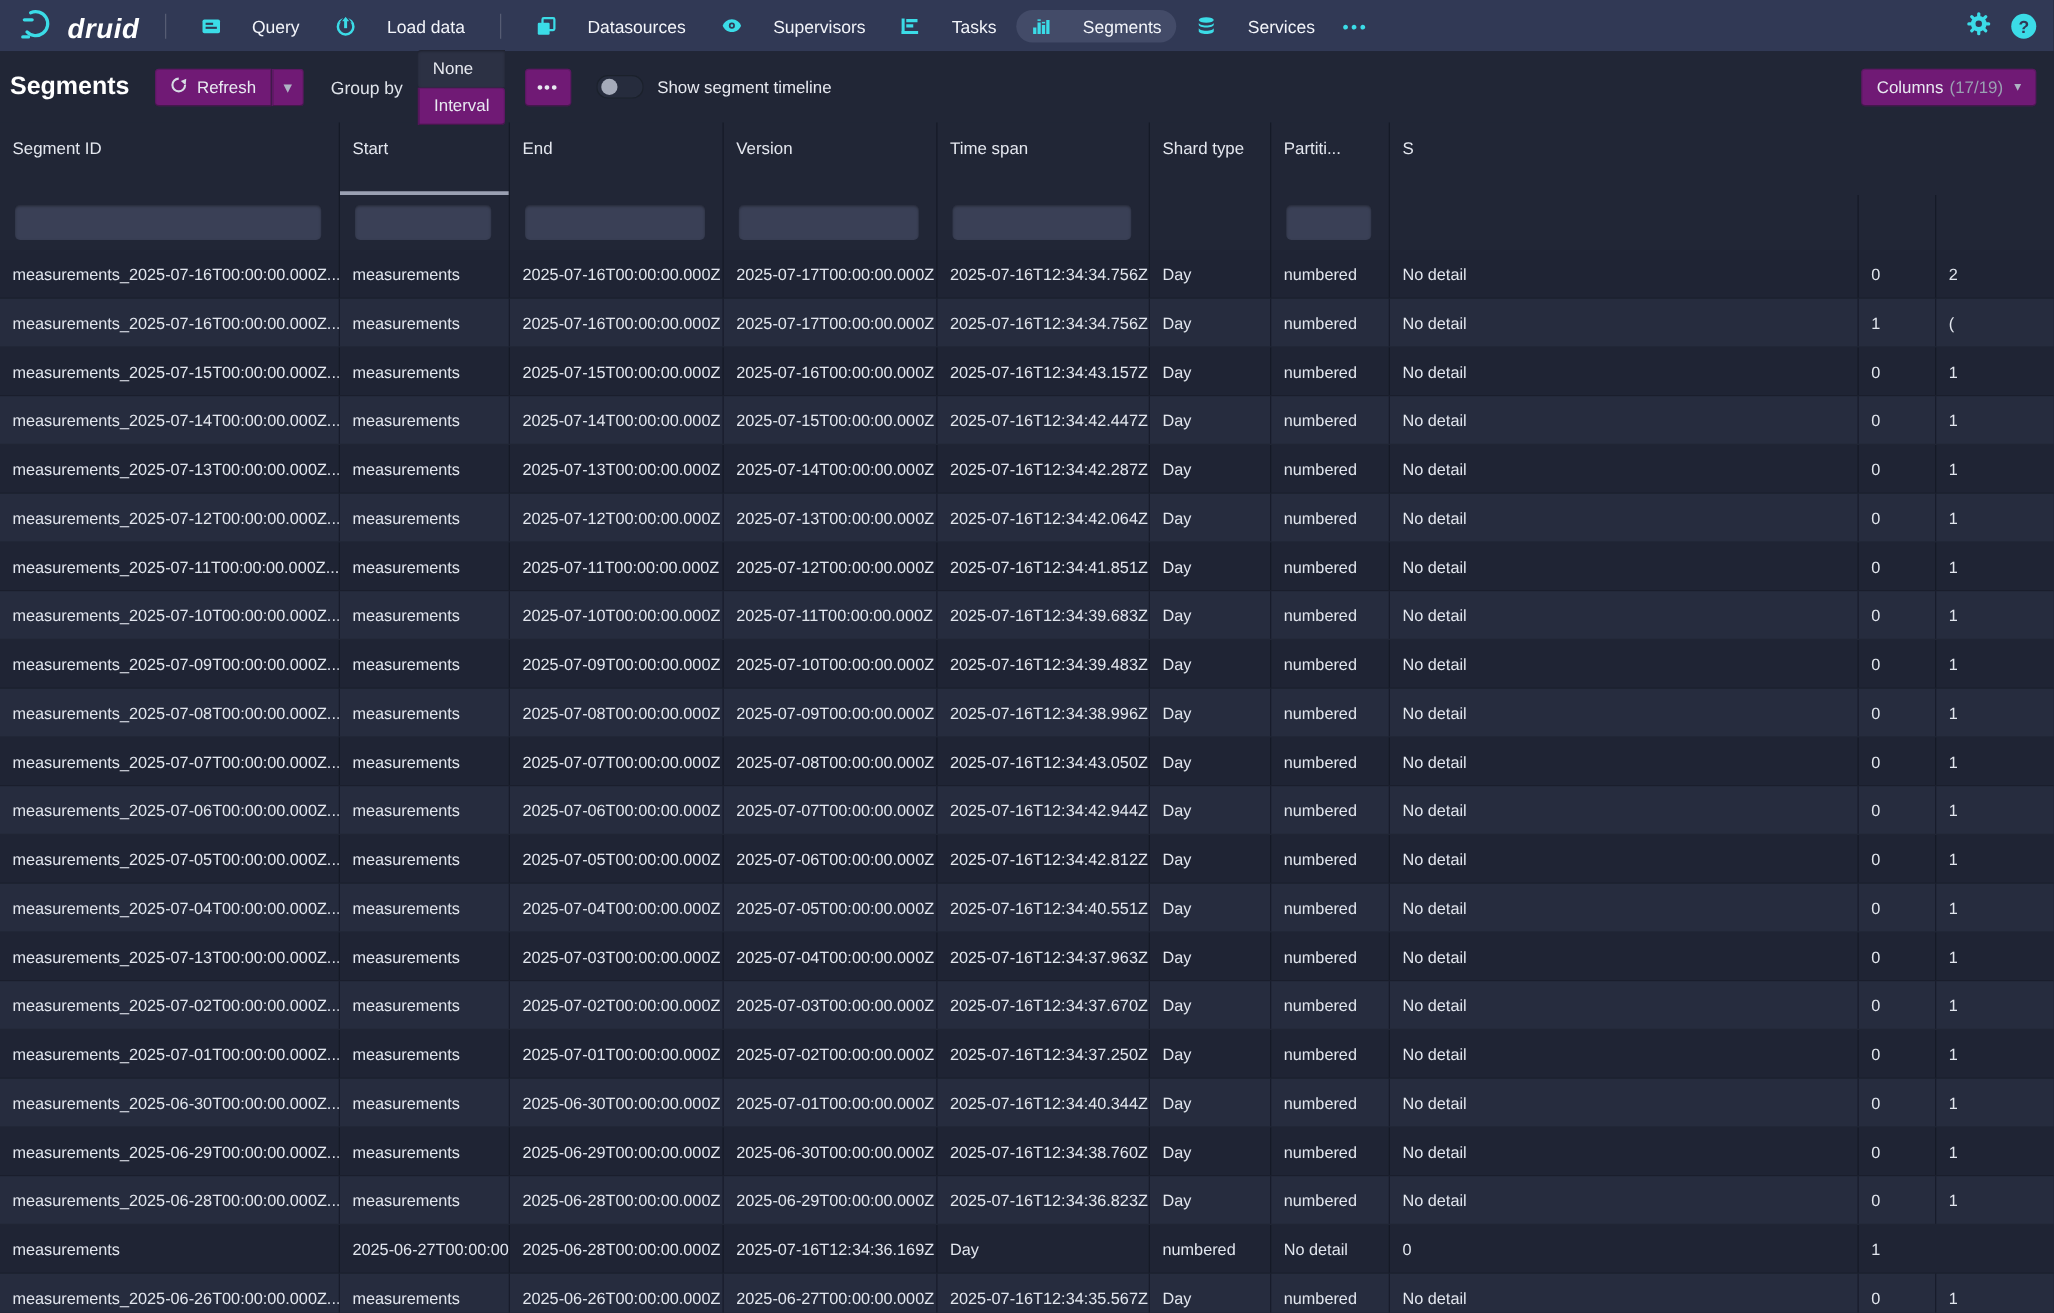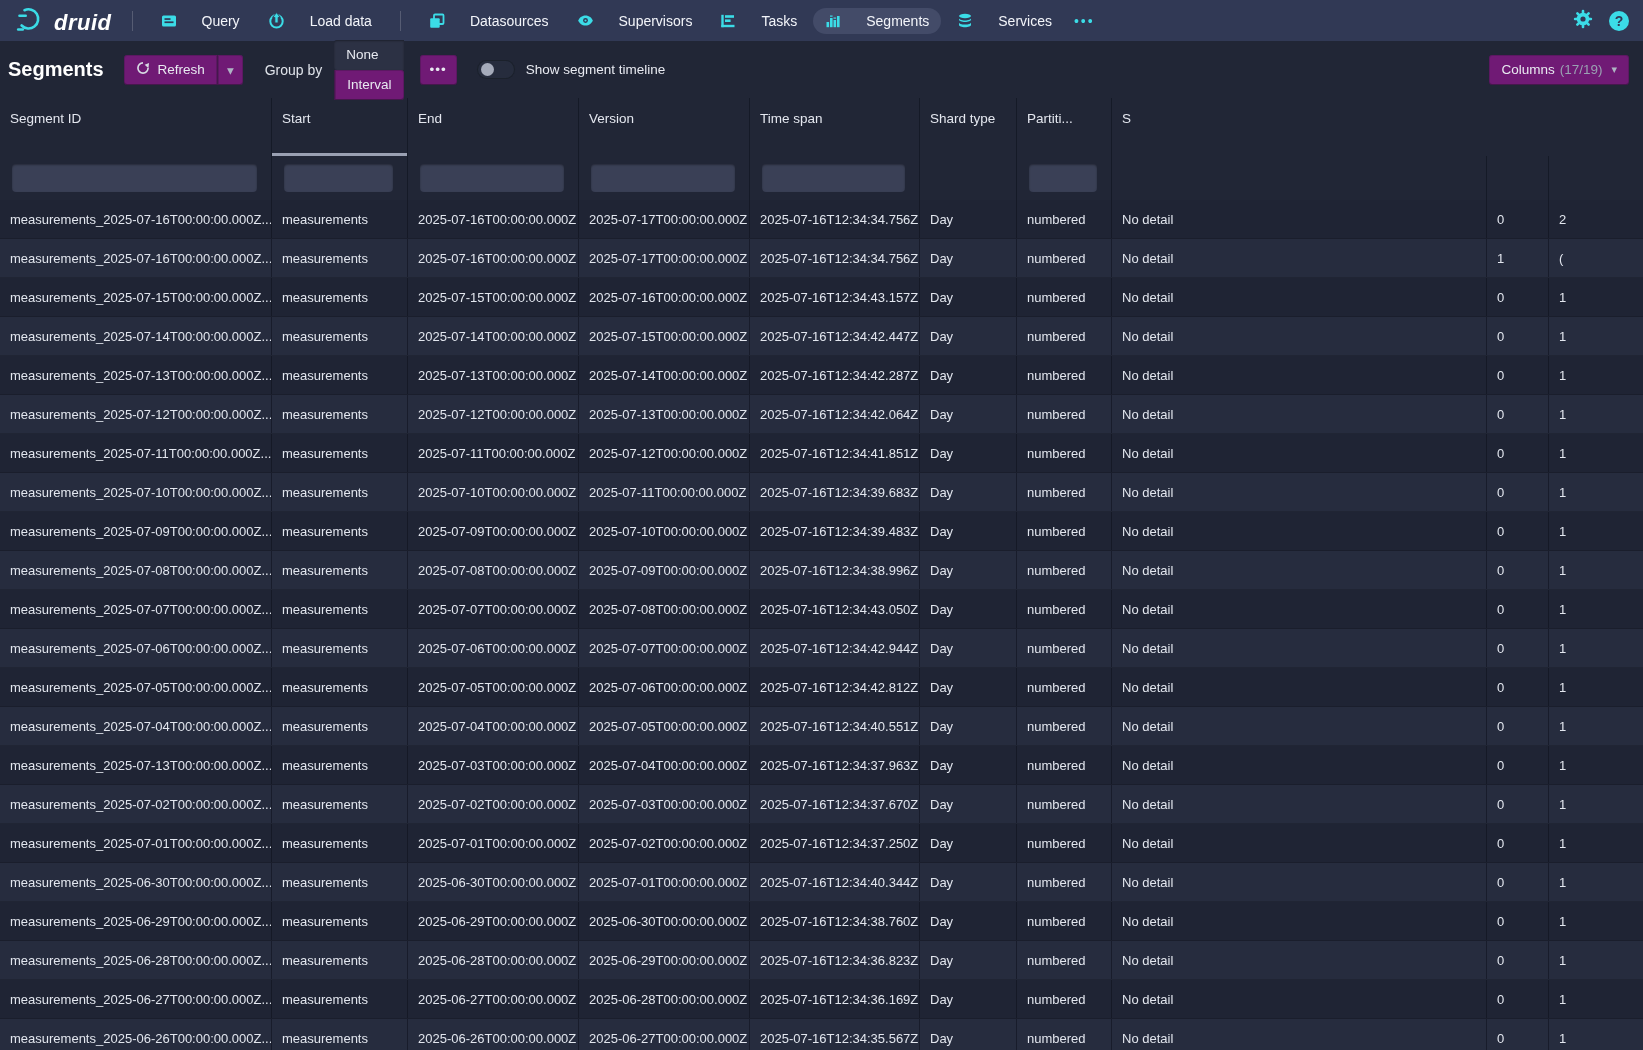--- a/index.html
+++ b/index.html
@@ -527,21 +527,20 @@
         <div class="td">2025-06-28T00:00:00.000Z</div>
         <div class="td">2025-06-29T00:00:00.000Z</div>
         <div class="td">2025-07-16T12:34:36.823Z</div>
         <div class="td">Day</div>
         <div class="td">numbered</div>
         <div class="td">No detail</div>
         <div class="td">0</div>
         <div class="td">1</div>
       </div>
       <div class="tr row">
-        <div class="td">measurements_2025-06-27T00:00:00.000Z...</div>
         <div class="td">measurements</div>
         <div class="td">2025-06-27T00:00:00.000Z</div>
         <div class="td">2025-06-28T00:00:00.000Z</div>
         <div class="td">2025-07-16T12:34:36.169Z</div>
         <div class="td">Day</div>
         <div class="td">numbered</div>
         <div class="td">No detail</div>
         <div class="td">0</div>
         <div class="td">1</div>
       </div>

